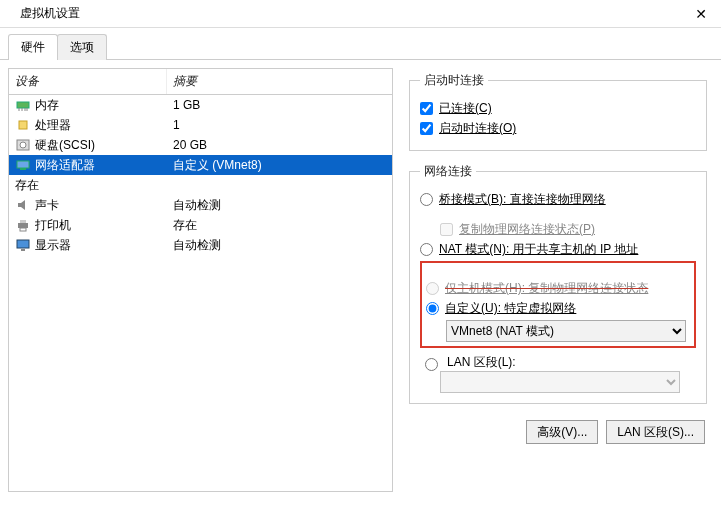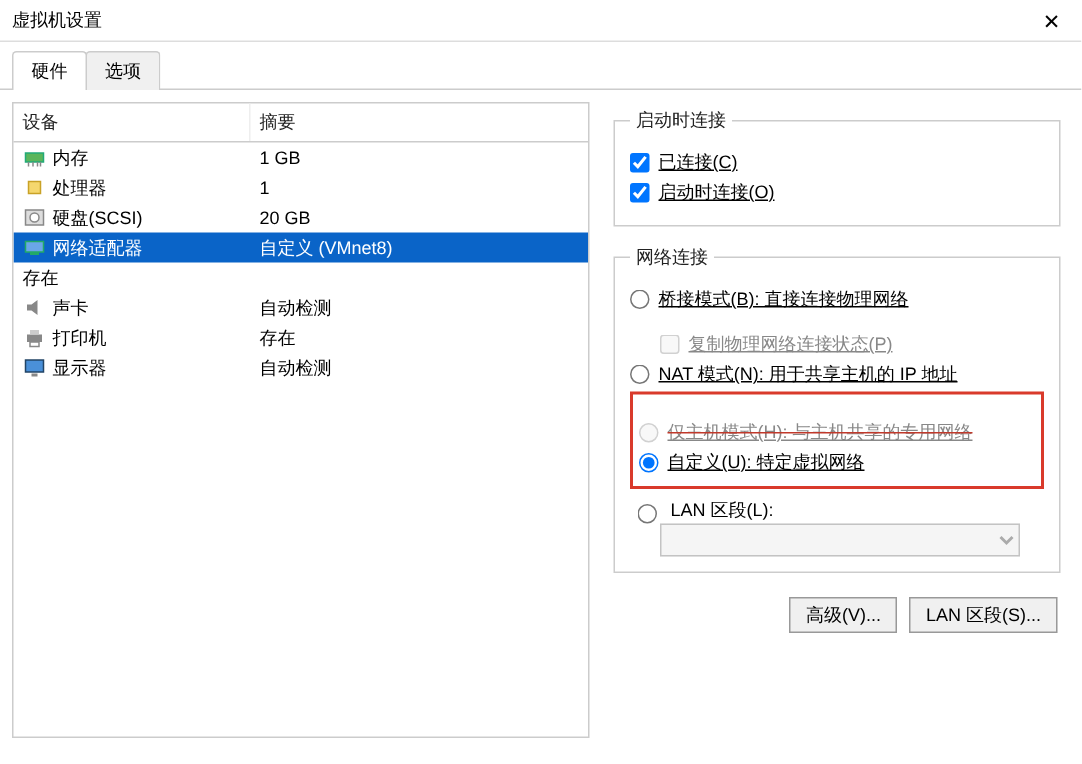--- a/index.html
+++ b/index.html
@@ -1,25 +1,25 @@
 <!DOCTYPE html>
 <html><head>
 <meta charset="utf-8">
 <style>
   * { box-sizing: border-box; font-family: "Microsoft YaHei", "Segoe UI", sans-serif; font-size: 12px; }
   body { margin: 0; background: #fff; width: 721px; height: 509px; overflow: hidden; }
-  .titlebar { display:flex; align-items:center; justify-content:space-between; height:28px; padding:0 0 0 8px; border-bottom:1px solid #ddd;}
+  .titlebar { display:flex; align-items:center; justify-content:space-between; height:28px; padding:0 0 0 20px; border-bottom:1px solid #ddd;}
   .titlebar .close { width:40px; height:28px; display:flex; align-items:center; justify-content:center; font-size:14px;}
   .tabs { display:flex; padding:6px 8px 0 8px;align-items:flex-end;}
   .tab { padding:4px 12px; border:1px solid #ccc; border-bottom:none; margin-right:-1px; background:#f0f0f0; border-radius:3px 3px 0 0;}
   .tab.active { background:#fff; }
   .tabline { border-bottom:1px solid #ccc; margin-top:-1px;}
   .content { display:flex; padding:8px; gap:10px; height:440px;}
   .left { width:385px; border:1px solid #ccc; display:flex; flex-direction:column;}
-  .lhead { display:flex; border-bottom:1px solid #ccc; font-weight:400; color:#222;}
+  .lhead { display:flex; border-bottom:1px solid #ccc; font-weight:400; color:#222;font-style:italic;}
   .lhead div { padding:4px 6px; }
   .col-dev { width:158px; border-right:1px solid #eee;}
   .col-sum { flex:1;}
   .rows { flex:1; overflow:auto;}
   .row { display:flex; height:20px; align-items:center;}
   .row .c1 { width:158px; display:flex; align-items:center; gap:4px; padding-left:6px;}
   .row .c2 { flex:1; padding-left:6px; white-space:nowrap; overflow:hidden; text-overflow:ellipsis;}
   .row.sel { background:#0a64c8; color:#fff;}
   .ico { width:16px; height:16px; display:inline-flex; align-items:center; justify-content:center;}
   .right { flex:1; padding:4px 6px; display:flex; flex-direction:column; gap:12px;}
@@ -176,26 +176,31 @@
       </label>
 
       <label class="rad">
         <input type="radio" name="net" style="">
         <span>NAT 模式(N): 用于共享主机的 IP 地址</span>
       </label>
 
       <div class="highlight">
         <label class="rad disabled">
           <input type="radio" name="net" disabled="" style="">
-          <span>仅主机模式(H): 与主机共享的专用网络</span>
+          <span>仅主机模式(H): 复制物理网络连接状态</span>
         </label>
         <label class="rad">
           <input type="radio" name="net" checked="" style="">
           <span>自定义(U): 特定虚拟网络</span>
         </label>
+        <div class="sub">
+          <select>
+            <option>VMnet8 (NAT 模式)</option>
+          </select>
+        </div>
       </div>
 
       <label class="r-lan">
         <input type="radio" name="net" style="">
         <span>LAN 区段(L):</span>
       </label>
       <div class="sub">
         <select disabled=""><option></option></select>
       </div>
     </fieldset>

